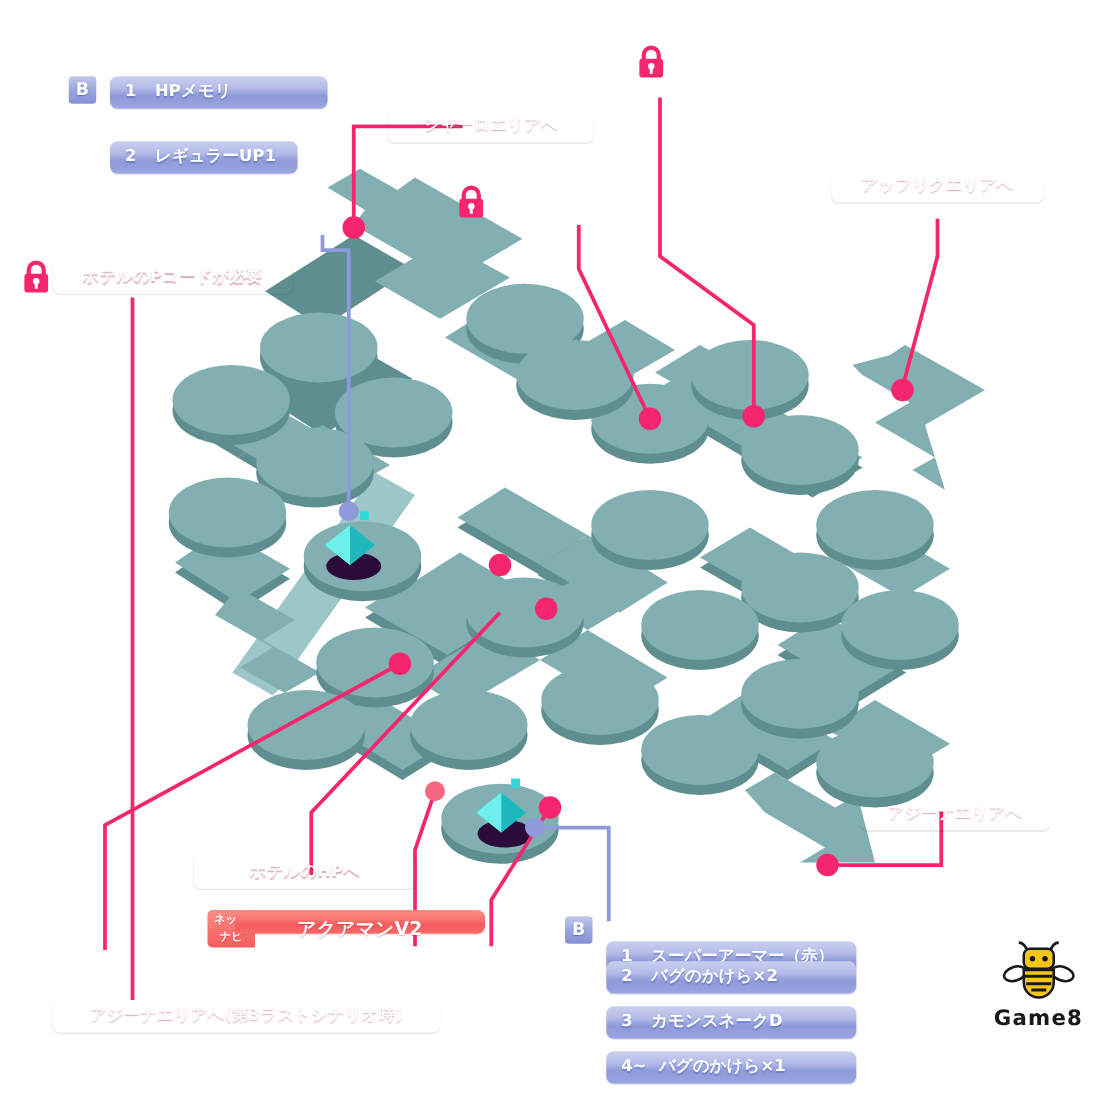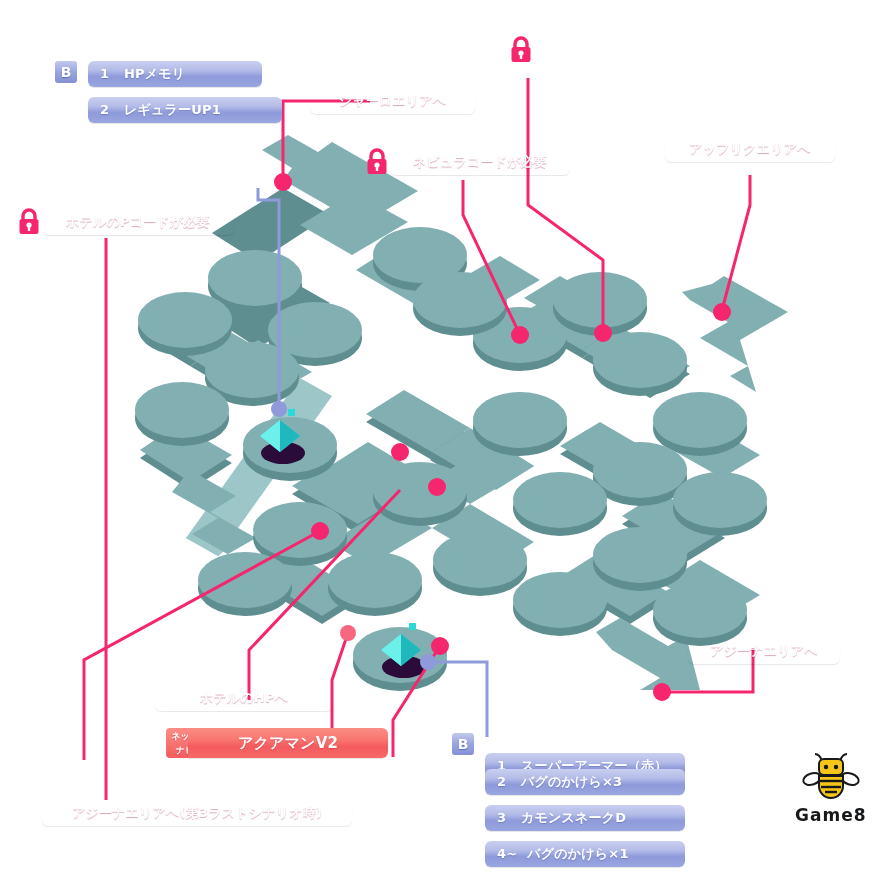--- a/index.html
+++ b/index.html
@@ -229,31 +229,31 @@
       <rect x="288" y="409" width="7" height="7"></rect>
       <rect x="409" y="623" width="7" height="7"></rect>
     </g>
   </svg>
 
   <div class="bbadge" style="left:55px;top:61px;">B</div>
 
   <div class="pill blue" style="left:88px;top:61px;width:174px;">
     <span class="num">1</span><span class="txt">HPメモリ</span>
   </div>
-  <div class="pill blue" style="left:88px;top:97px;width:194px;">
+  <div class="pill blue" style="left:88px;top:113px;width:150px;">
     <span class="num">2</span><span class="txt">レギュラーUP1</span>
   </div>
 
   <div class="bbadge" style="left:452px;top:733px;">B</div>
 
   <div class="pill blue" style="left:485px;top:733px;width:200px;margin-top:20px;">
     <span class="num">1</span><span class="txt">スーパーアーマー（赤）</span>
   </div>
   <div class="pill blue" style="left:485px;top:769px;width:200px;">
-    <span class="num">2</span><span class="txt">バグのかけら×3</span>
+    <span class="num">2</span><span class="txt">バグのかけら×2</span>
   </div>
   <div class="pill blue" style="left:485px;top:805px;width:200px;">
     <span class="num">3</span><span class="txt">カモンスネークD</span>
   </div>
   <div class="pill blue" style="left:485px;top:841px;width:200px;">
     <span class="num">4~</span><span class="txt">バグのかけら×1</span>
   </div>
 
   <svg class="lock" style="left:16px;top:208px;" viewBox="0 0 26 28">
     <path d="M7,12 V8 a6,6 0 0 1 12,0 V12" fill="none" stroke="#f5256e" stroke-width="3.4"></path>
@@ -271,36 +271,35 @@
     <path d="M7,12 V8 a6,6 0 0 1 12,0 V12" fill="none" stroke="#f5256e" stroke-width="3.4"></path>
     <rect x="3.5" y="11" width="19" height="15" rx="2.5" fill="#f5256e"></rect>
     <circle cx="13" cy="17" r="2.6" fill="#fff"></circle>
     <rect x="11.8" y="18" width="2.4" height="5" fill="#fff"></rect>
   </svg>
 
   <div class="pill pink" style="left:42px;top:209px;width:192px;">ホテルのPコードが必要</div>
 
   <div class="pill pink" style="left:310px;top:88px;width:165px;">シャーロエリアへ</div>
 
-  <div class="pill pink" style="left:390px;top:149px;width:180px;">ネビュラコードが必要</div>
 
 
   <div class="pill pink" style="left:665px;top:136px;width:170px;">アッフリクエリアへ</div>
 
   <div class="pill pink" style="left:688px;top:638px;width:152px;">アジーナエリアへ</div>
 
   <div class="pill pink" style="left:155px;top:685px;width:178px;">ホテルのHPへ</div>
 
   <div class="pill pink" style="left:42px;top:800px;width:310px;">アジーナエリアへ(第3ラストシナリオ時)</div>
 
   <div class="netnavi" style="left:150px;top:728px;">
     <span>ネット</span>
     <span>ナビ</span>
   </div>
-  <div class="pill salmon" style="left:188px;top:728px;width:200px;height:30px;line-height:30px;border-radius:0 6px 6px 0;">アクアマンV2</div>
+  <div class="pill salmon" style="left:188px;top:728px;width:200px;height:19px;line-height:30px;border-radius:0 6px 6px 0;">アクアマンV2</div>
 
   <div id="logo">
     <svg width="72" height="48" viewBox="0 0 72 48">
 
       <path d="M27,9 C25,3 22,2 20,2" stroke="#17181a" stroke-width="2.2" fill="none"></path>
       <path d="M45,9 C47,3 50,2 52,2" stroke="#17181a" stroke-width="2.2" fill="none"></path>
 
       <rect x="24" y="7" width="24" height="16" rx="5" fill="#f5c518" stroke="#17181a" stroke-width="2"></rect>
       <circle cx="31" cy="15" r="2.2" fill="#17181a"></circle>
       <circle cx="41" cy="15" r="2.2" fill="#17181a"></circle>

